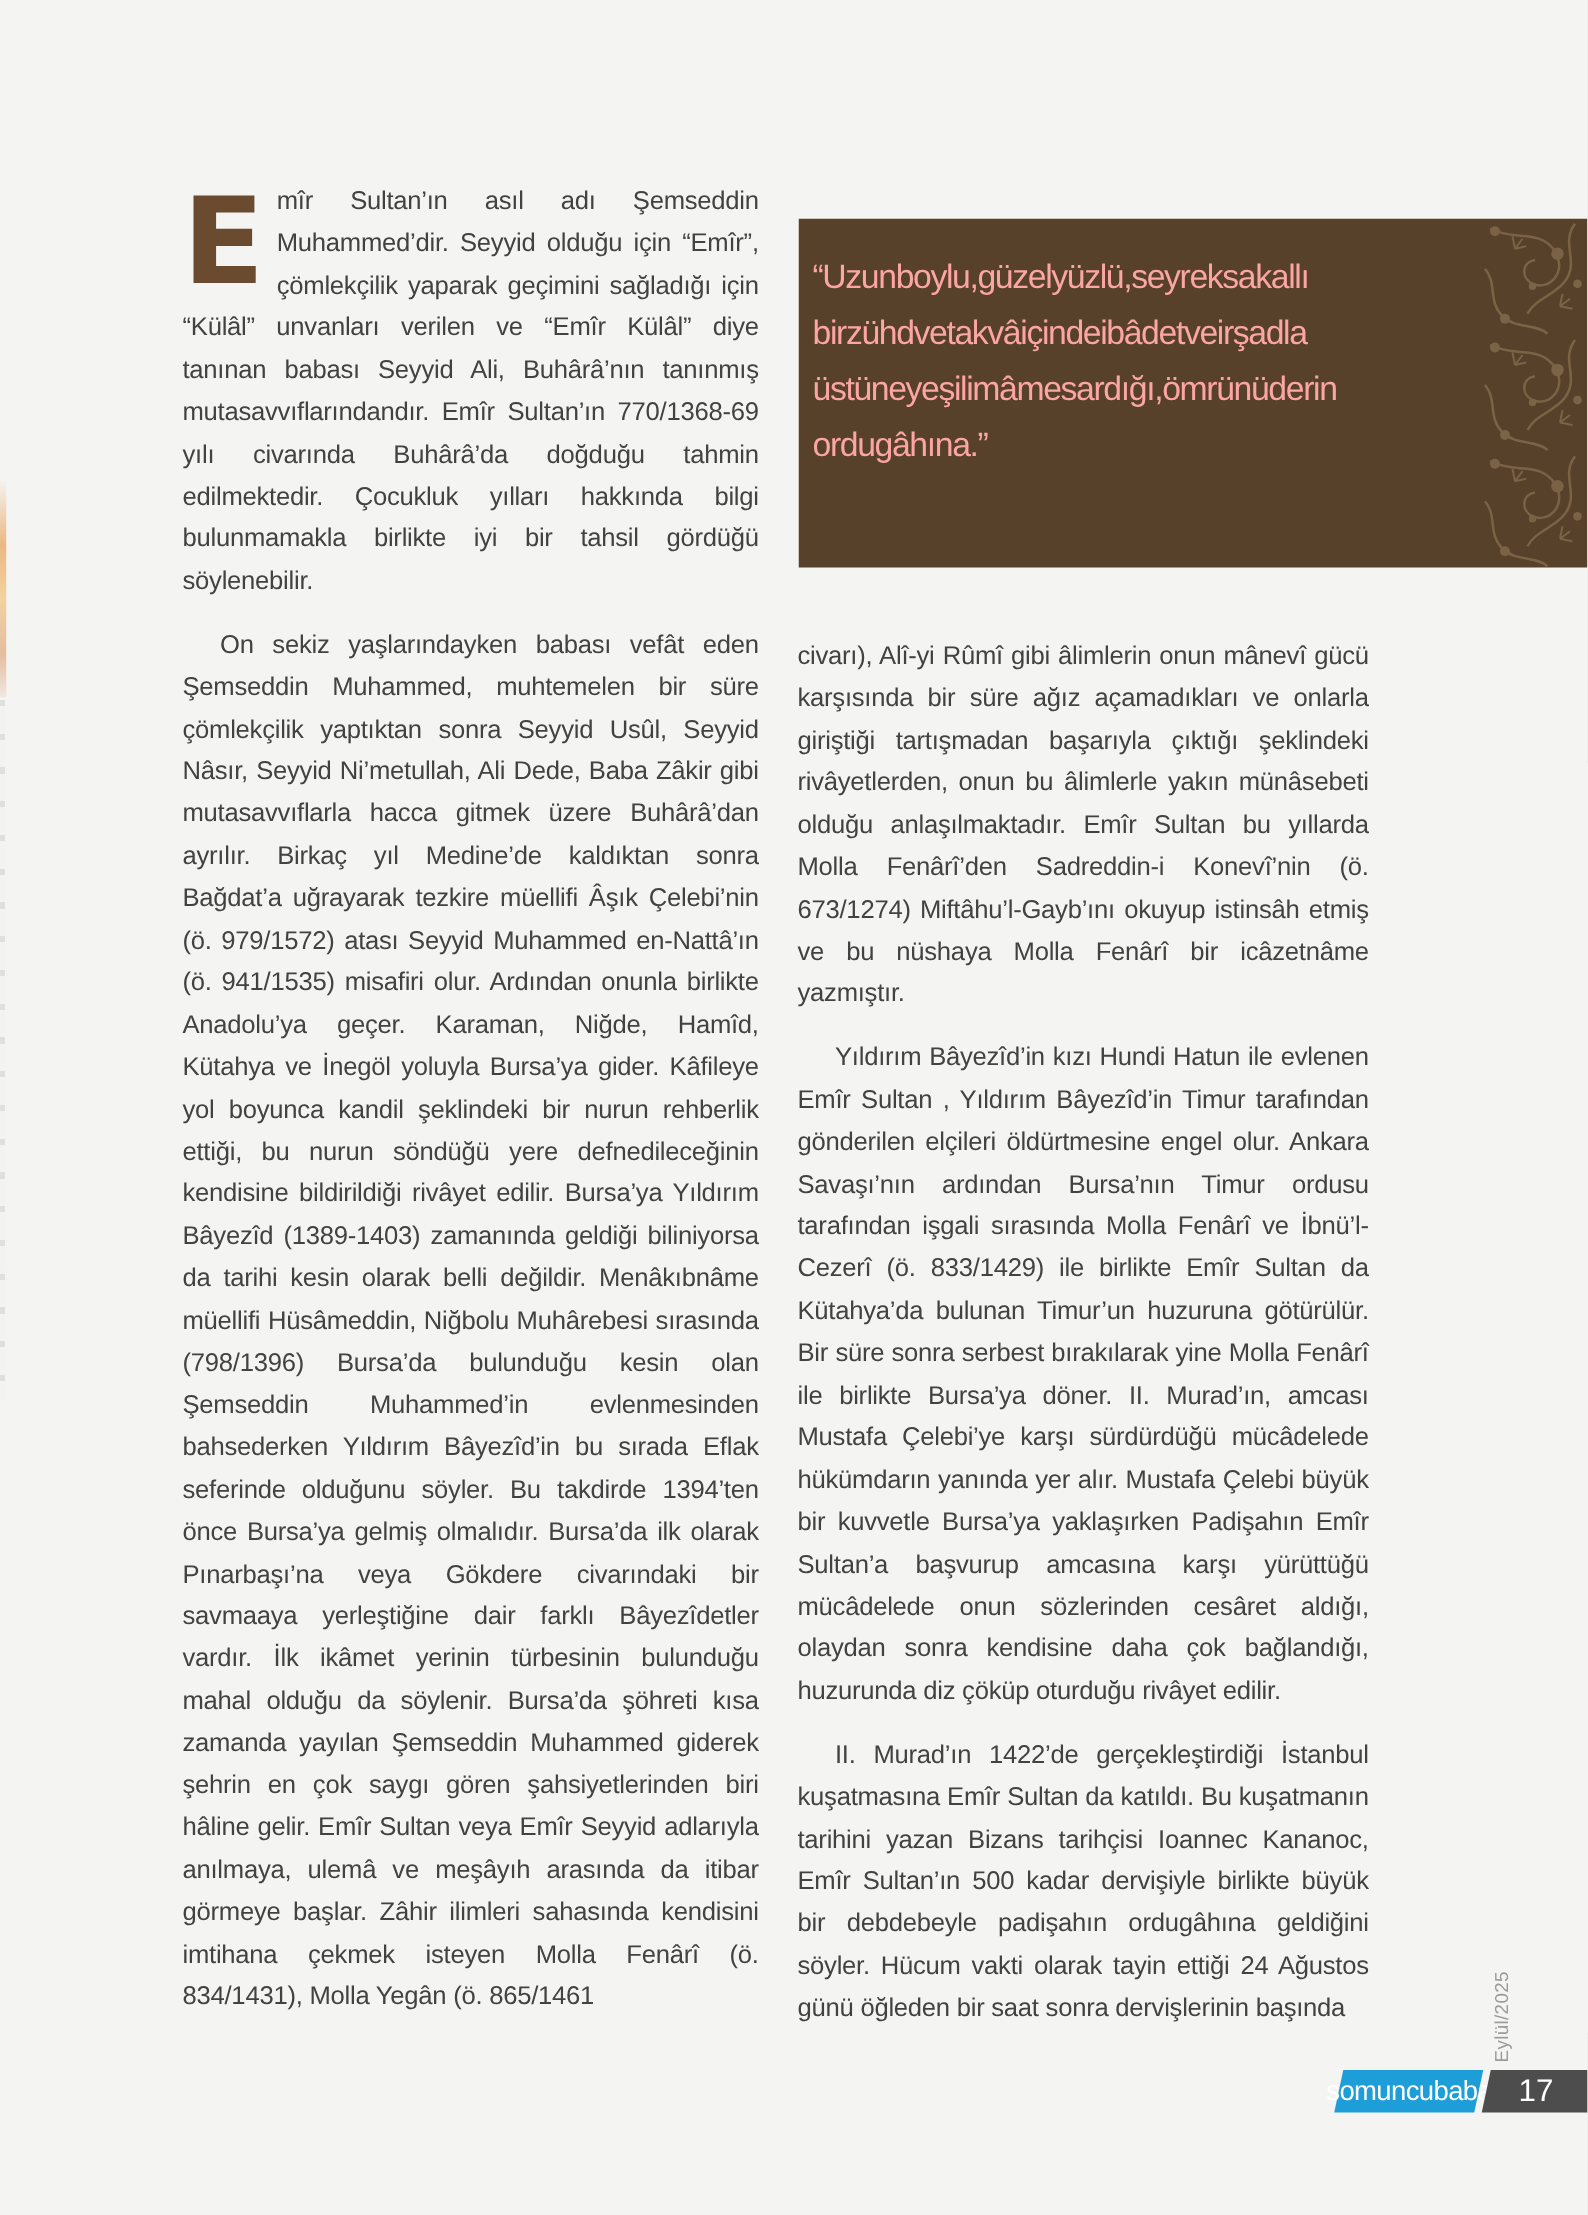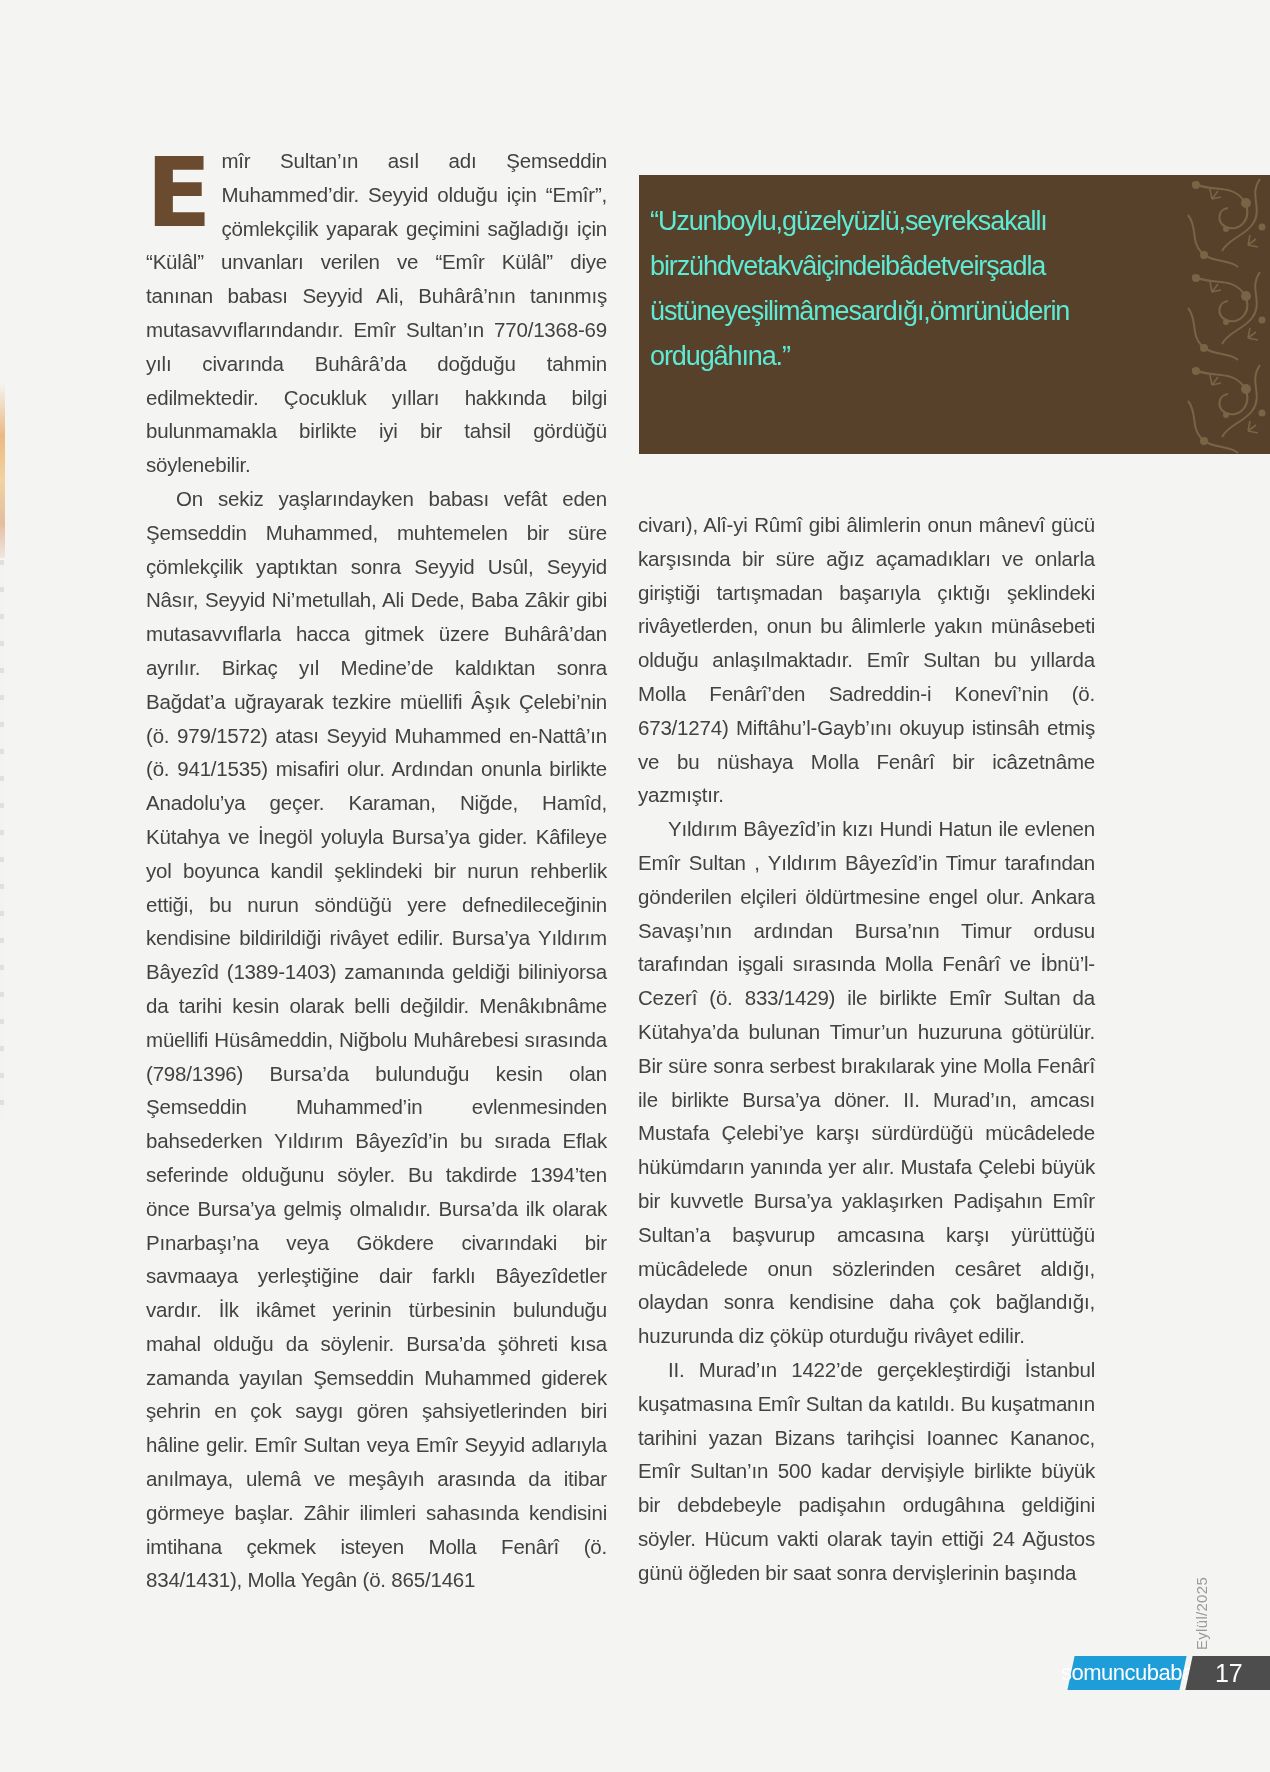--- a/index.html
+++ b/index.html
@@ -16,40 +16,40 @@
     position:absolute;
     text-align:justify;
     font-size:20.5px;
     line-height:33.8px;
     letter-spacing:-0.2px;
     color:#424242;
   }
   .col-left{left:146px;top:144px;width:461px;}
   .col-right{left:638px;top:508px;width:457px;}
   .col p{margin:0;}
-  .col p.indent{text-indent:30px;}
+  .col p.indent{text-indent:30px;margin-top:17px;}
   .dropcap{
     float:left;
     font-family:"DejaVu Sans","Liberation Sans",sans-serif;
     font-weight:bold;
     font-size:96px;
     line-height:82px;
     color:#6b4b30;
     margin:8px 10px 2px 0;
   }
   
   .quote-box{
     position:absolute;
     left:639px;top:175px;width:631px;height:279px;
     background:#57412a;
   }
   .quote-text{
     position:absolute;
     left:11px;top:24px;width:540px;
-    color:#5eead4;
+    color:#fca5a5;
     font-size:27px;
     line-height:45px;
     letter-spacing:-1.1px;
     white-space:nowrap;
   }
   .box-pattern{
     position:absolute;
     right:0;top:0;height:279px;width:88px;
   }
   

